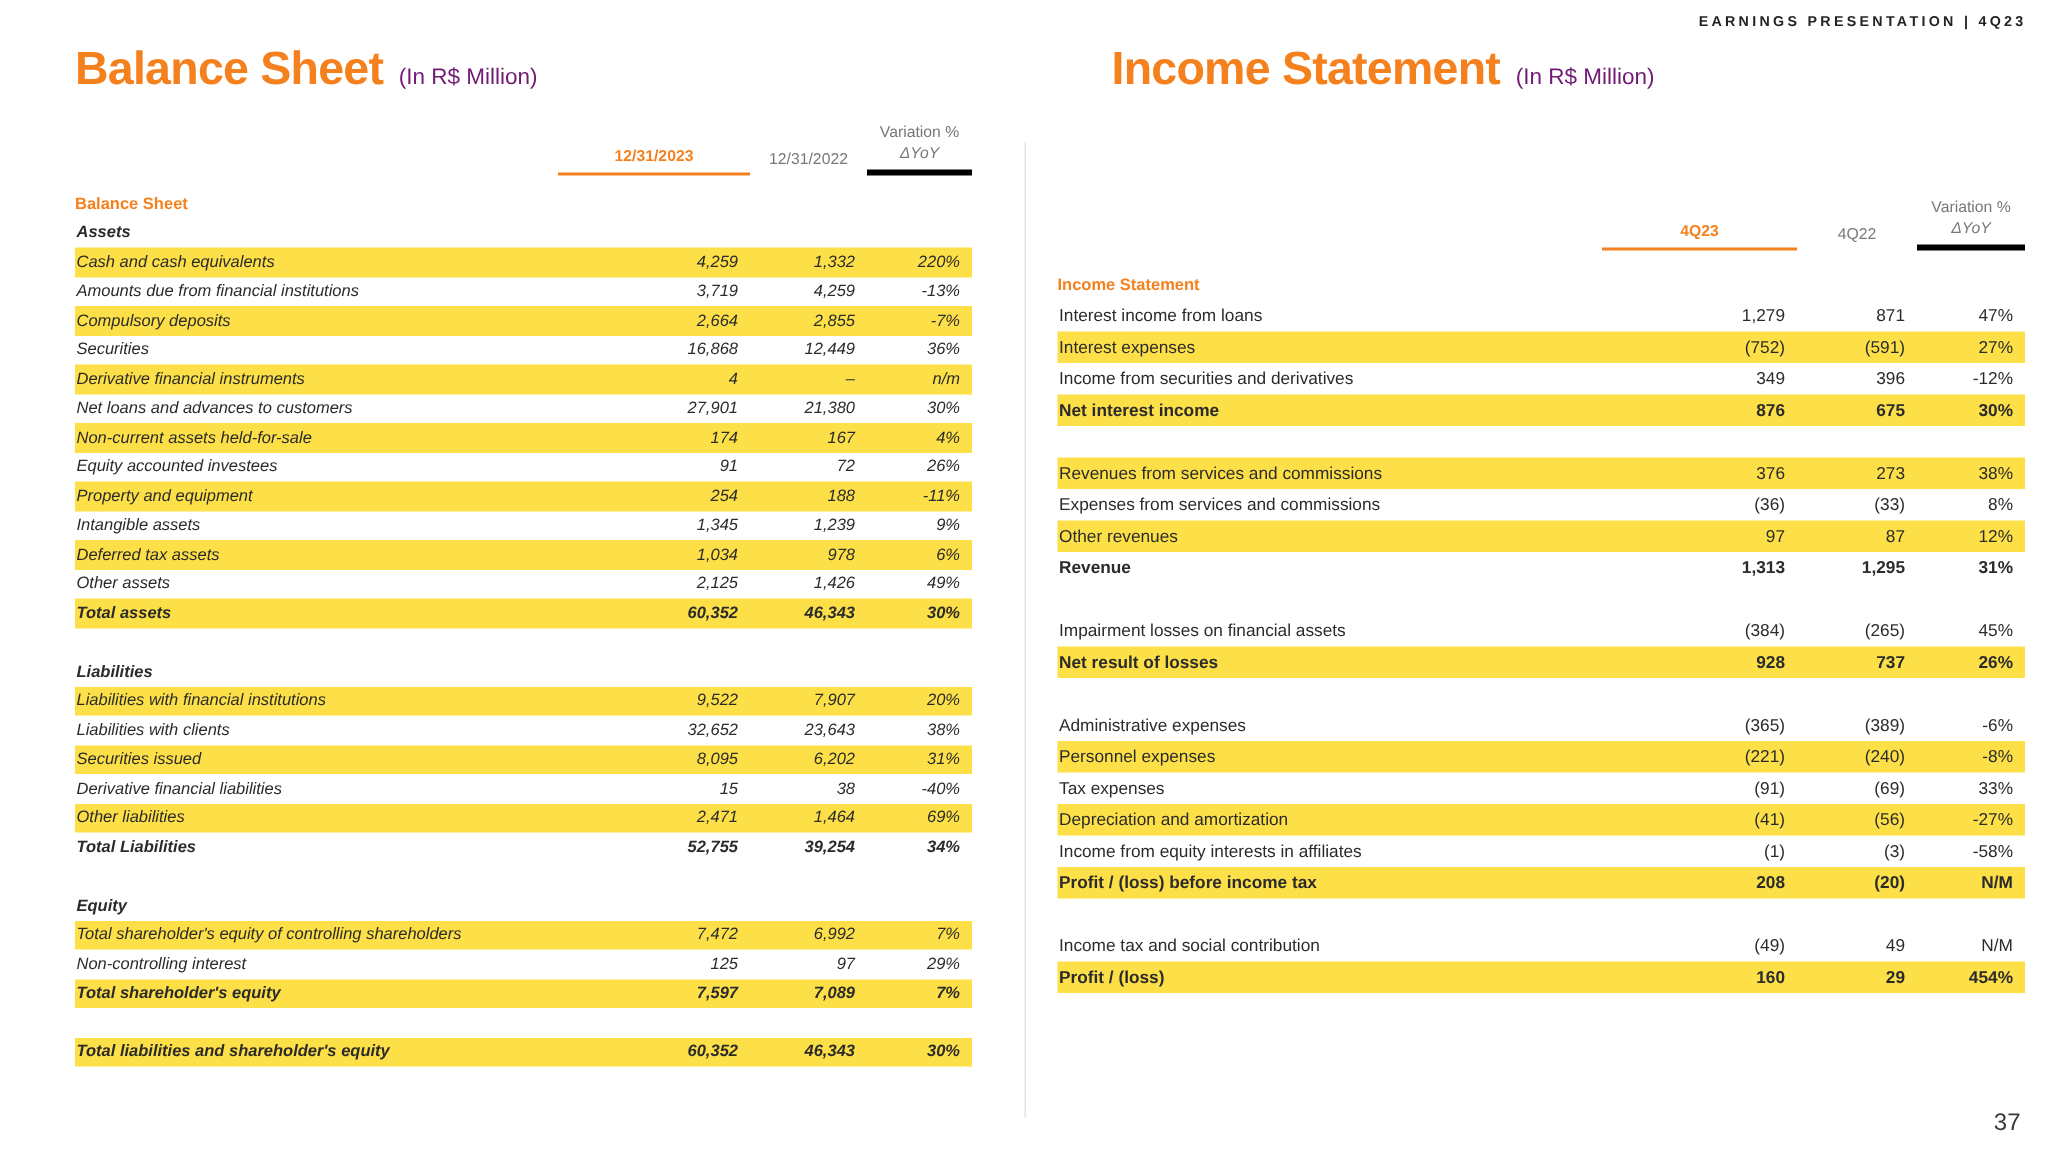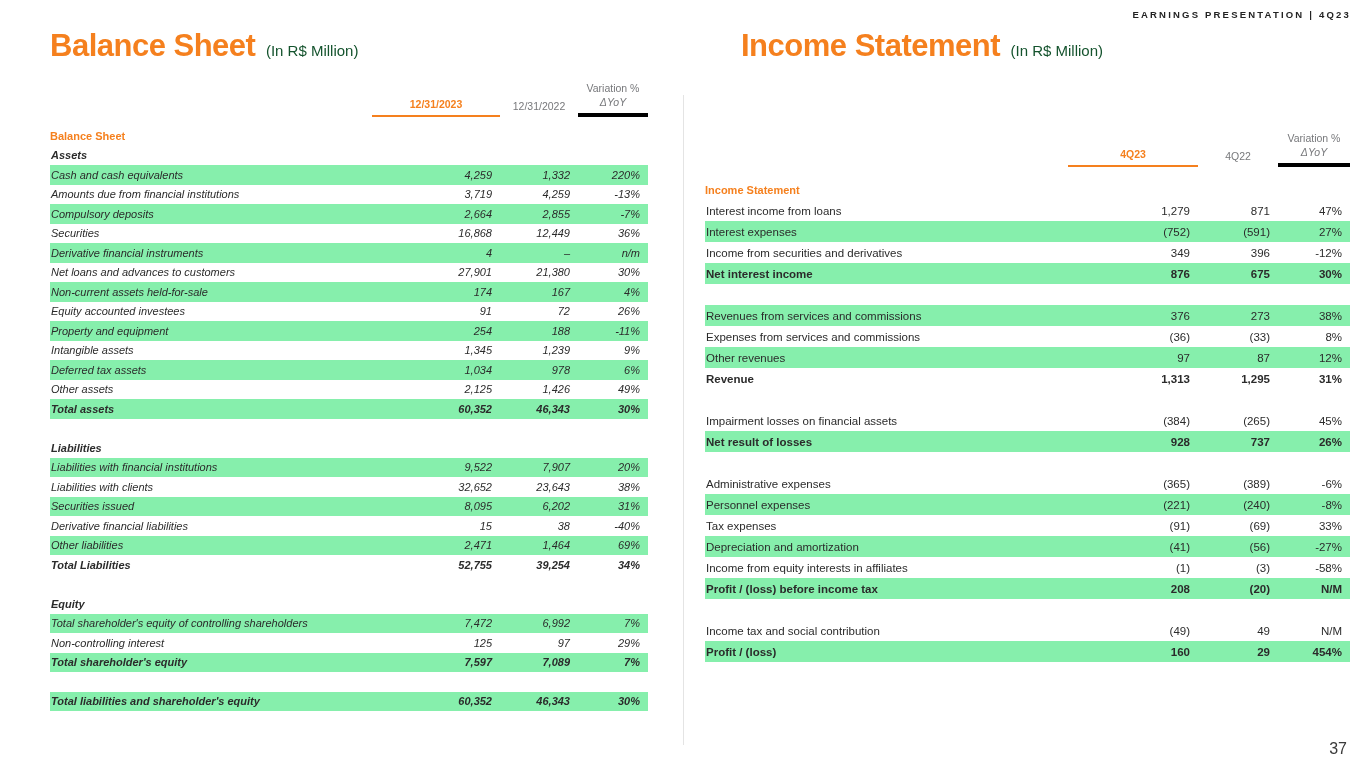--- a/index.html
+++ b/index.html
@@ -12,42 +12,42 @@
 
   .divider { position:absolute; left:683px; top:95px; width:1px; height:650px; background:#e4e4e4; }
 
   .panel { position:absolute; top:28px; }
   .panel.left  { left:50px;  width:598px; }
   .panel.right { left:705px; width:645px; }
 
   .title-line { white-space:nowrap; }
   .panel.right .title-line { padding-left:36px; }
   .page-title { font-size:31px; font-weight:700; color:#f5801e; letter-spacing:-0.5px; }
-  .title-suffix { font-size:15px; color:#14532d; margin-left:6px; }
+  .title-suffix { font-size:15px; color:#701a75; margin-left:6px; }
 
   .thead { margin-top:14px; }
   .panel.right .thead { margin-top:64px; }
   .hrow { display:grid; align-items:end; }
   .panel.left  .hrow { grid-template-columns:1fr 128px 78px 70px; }
   .panel.right .hrow { grid-template-columns:1fr 130px 80px 72px; }
   .hc { text-align:center; font-size:10.5px; color:#77787b; }
   .hrow1 { height:16px; }
   .hrow2 { margin-top:2px; }
   .hrow2 .hc { padding-bottom:5px; }
   .hc.cur { color:#f5801e; font-weight:700; border-bottom:2px solid #f5801e;text-align:center; }
   .hc.yoy { font-style:italic; border-bottom:4px solid #000000; }
 
   .section-label { font-size:11px; font-weight:700; color:#f5801e; }
   .panel.left  .section-label { margin-top:9px; height:19.5px; display:flex; align-items:center; }
   .panel.right .section-label { margin-top:12px; height:21px; display:flex; align-items:center; }
 
   .tbl .row { display:grid; align-items:center; }
   .panel.left  .tbl .row { grid-template-columns:1fr 128px 78px 70px; height:19.5px; font-size:11px;font-style:italic; }
   .panel.right .tbl .row { grid-template-columns:1fr 130px 80px 72px; height:21px; font-size:11.5px; }
-  .tbl .row.shaded { background:#86efac; }
+  .tbl .row.shaded { background:#fde047; }
   .tbl .row.total  { font-weight:700; }
   .tbl .row.section { font-weight:700; }
   .tbl .row.spacer { background:transparent; }
   .cell-label { padding-left:1px; }
   .cell-val { text-align:right; padding-right:8px; font-variant-numeric:tabular-nums; }
 
   .page-number { position:absolute; right:18px; bottom:10px; font-size:16px; color:#3a3a3a;margin-left:22px; }
 </style>
 </head>
 <body>

